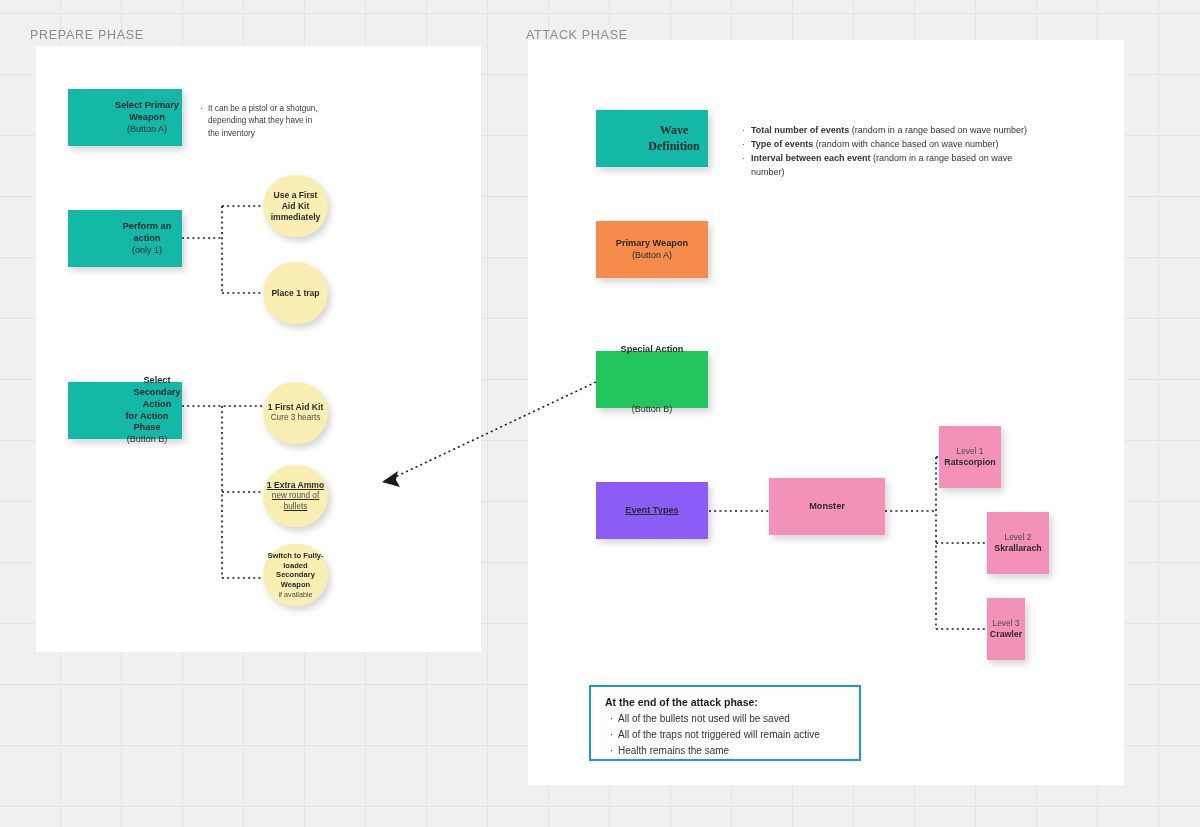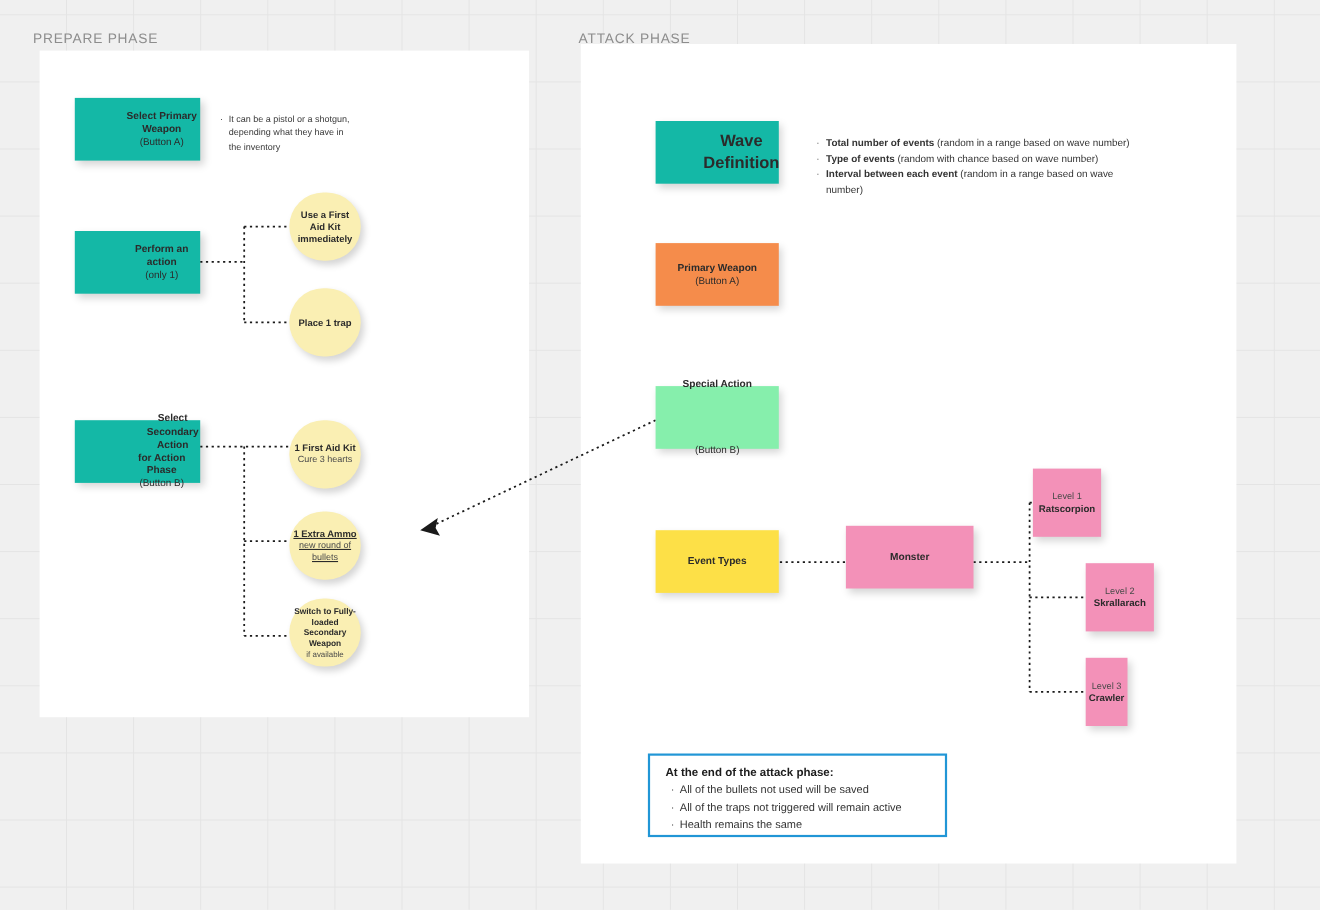--- a/index.html
+++ b/index.html
@@ -31,22 +31,22 @@
     text-align:center;line-height:1.28;
     box-shadow:3px 4px 7px rgba(0,0,0,.17);
   }
   .note .t1{font-weight:bold;}
   .note .t2{font-weight:normal;}
   .note .t3{font-weight:normal;}
 
   .gold{background:#14b8a6;padding-left:44px;}
   .pale{background:#faefb3;border-radius:31px;}
   .orange{background:#f58c4b;}
-  .blue{background:#86efac;gap:48px;}
-  .peri{background:#fde047;}
+  .blue{background:#22c55e;gap:48px;}
+  .peri{background:#8b5cf6;text-decoration:underline;}
   .pink{background:#f391b8;}
 
   svg.conn{position:absolute;left:0;top:0;width:1200px;height:827px;overflow:visible;pointer-events:none;}
 
   .bullets{position:absolute;font-size:9px;line-height:1.55;color:#333;}
   .bullets .b{display:flex;}
   .bullets .dot{width:9px;flex:none;color:#555;}
   .bullets b{font-weight:bold;}
 
   #weapon-note-text{
@@ -136,21 +136,21 @@
   <span class="t1" style="font-size:8.6px;">1 Extra Ammo</span>
   <span class="t2" style="font-size:8.2px;color:#4a4a4a;padding:0 4px;">new round of bullets</span>
 </div>
 
 <div class="note pale" style="left:263px;top:544px;width:65px;height:62px;">
   <span class="t1" style="font-size:7.6px;padding:0 4px;">Switch to Fully-loaded Secondary Weapon</span>
   <span class="t2" style="font-size:7.2px;color:#4a4a4a;">if available</span>
 </div>
 
 <div class="note gold" style="left:596px;top:110px;width:112px;height:57px;">
-  <span class="t1" style="font-size:15px;">Wave Definition</span>
+  <span class="t1" style="font-size:12px;font-family:Liberation Serif, serif;">Wave Definition</span>
 </div>
 
 <div class="bullets" id="wave-bullets" style="left:742px;top:124px;width:290px;">
   <div class="b">
     <span class="dot">·</span>
     <span><b>Total number of events</b><span> (random in a range based on wave number)</span></span>
   </div>
   <div class="b">
     <span class="dot">·</span>
     <span><b>Type of events</b><span> (random with chance based on wave number)</span></span>

